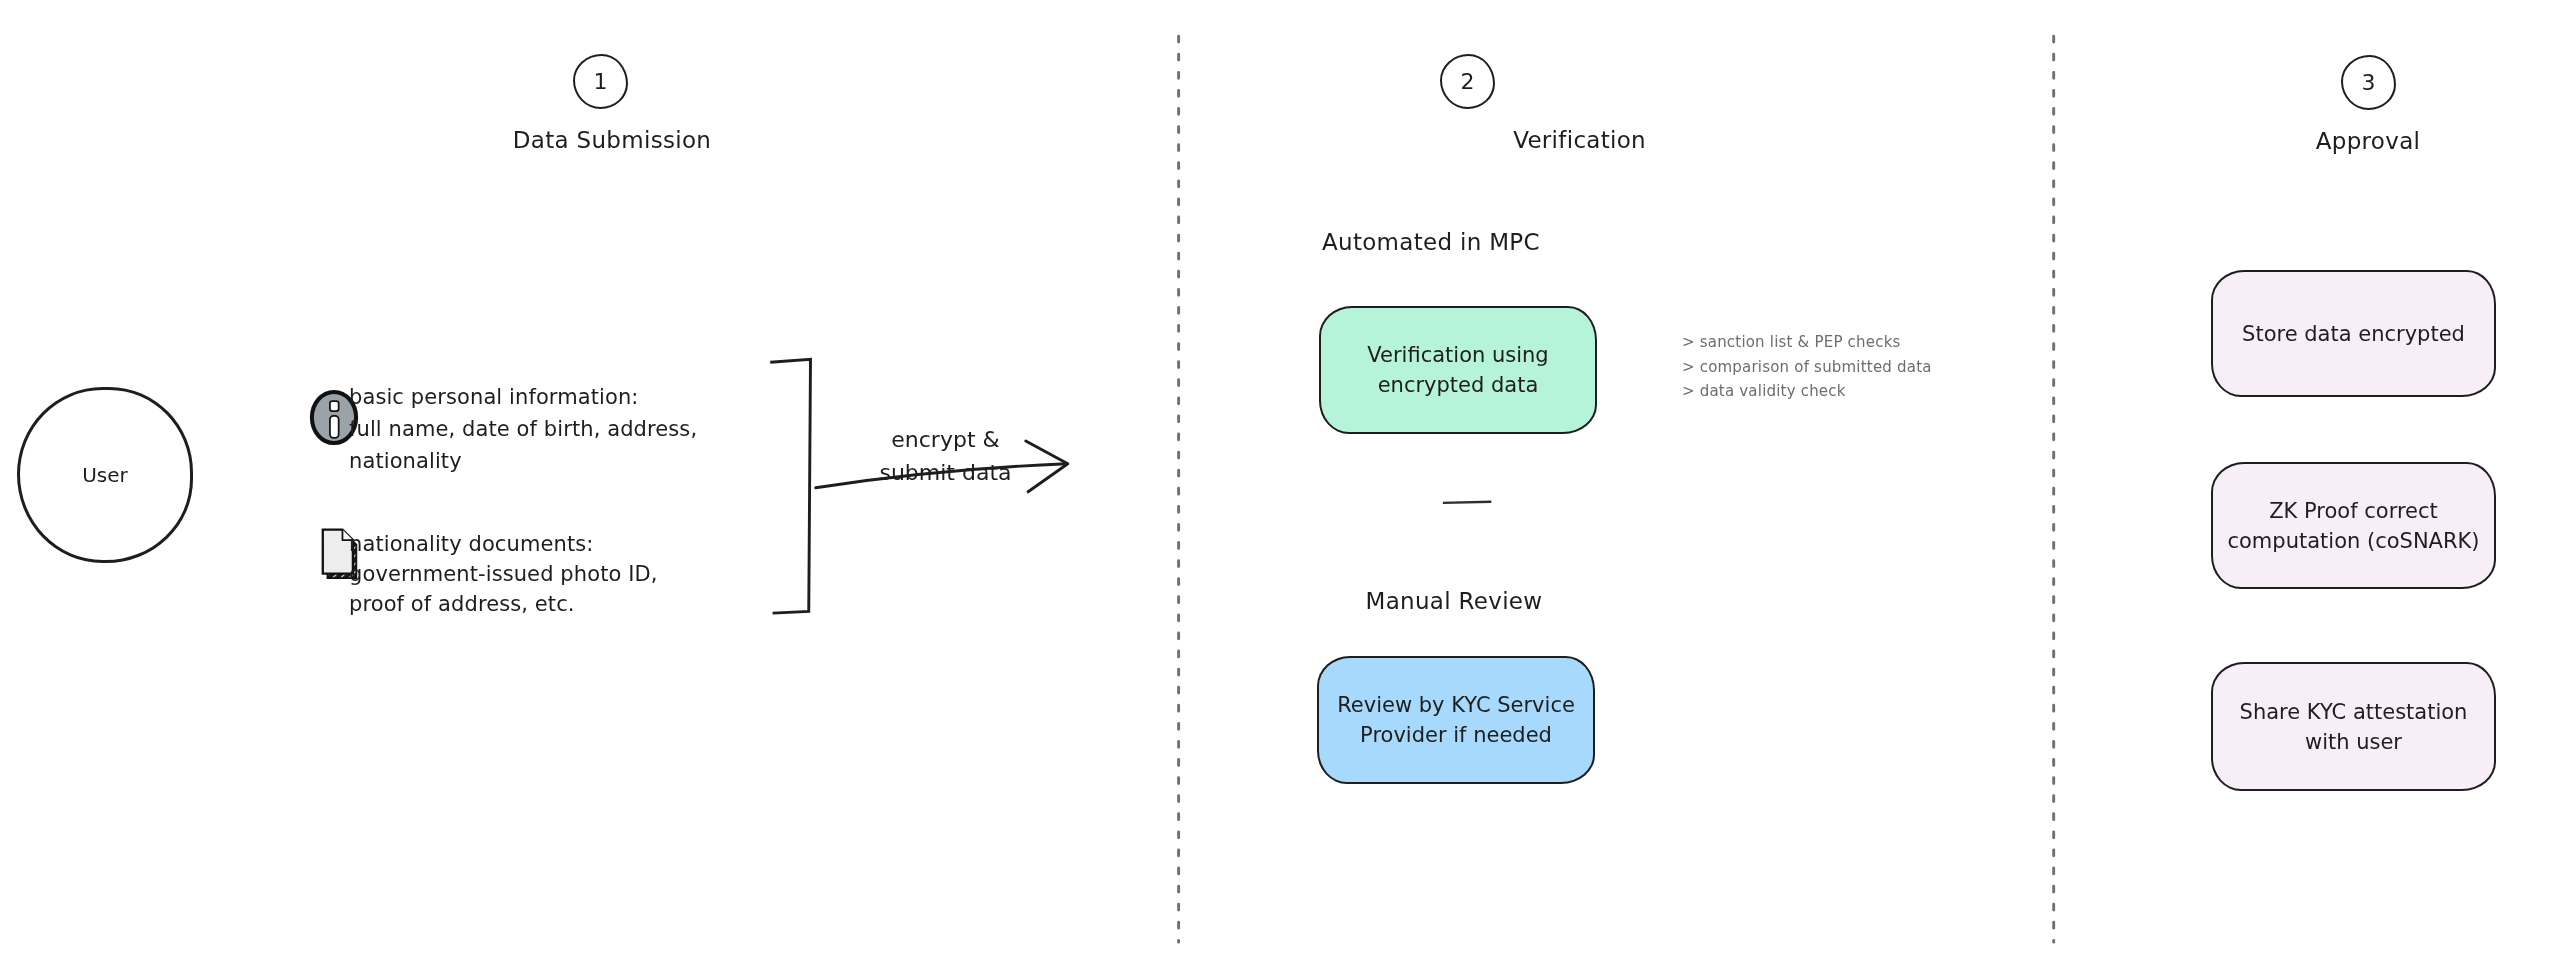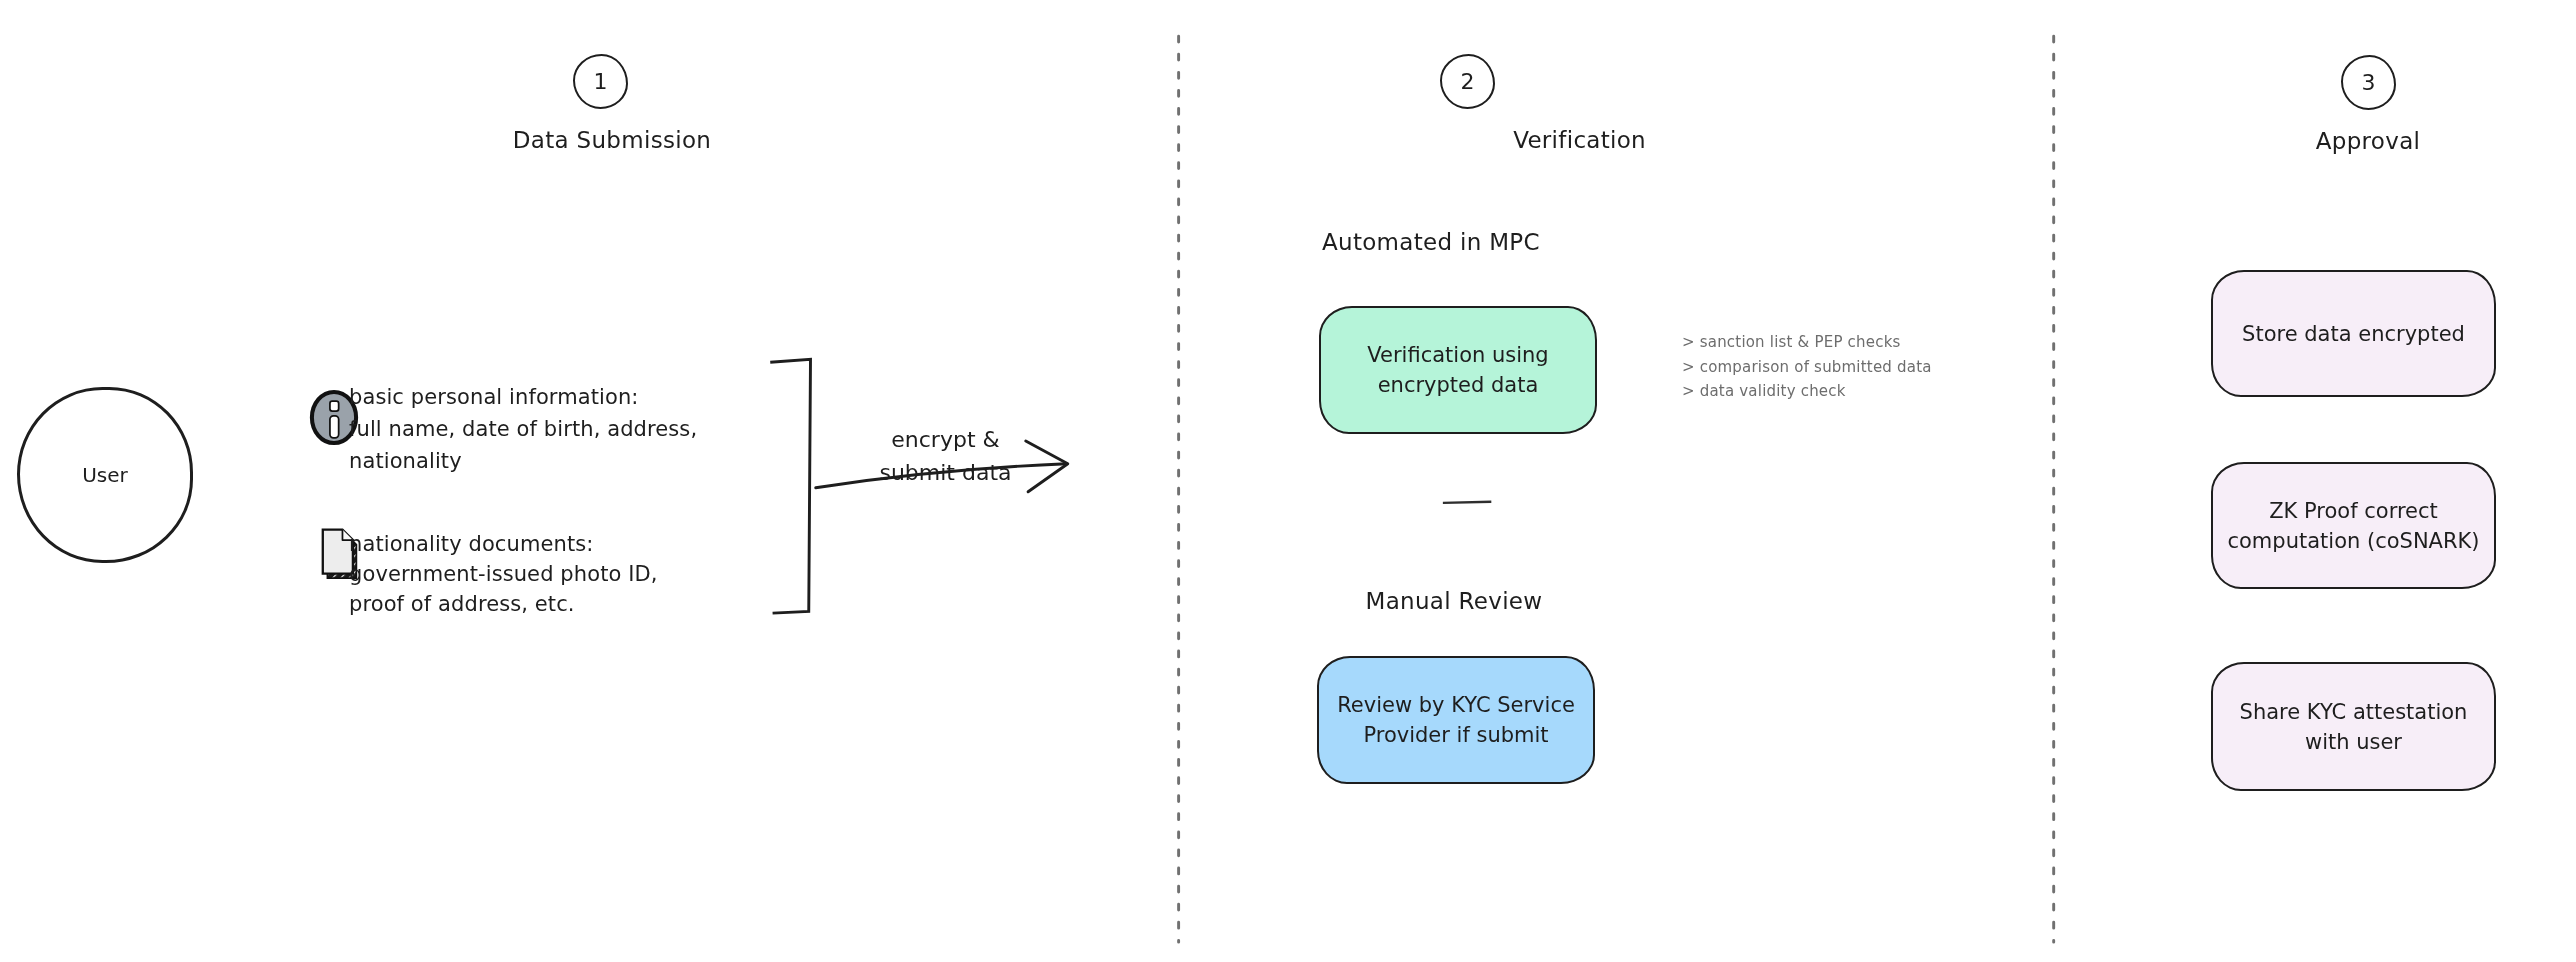--- a/index.html
+++ b/index.html
@@ -115,21 +115,21 @@
 
 <div class="abs checks" style="left:1682px;top:330px;">
   <div>&gt; sanction list &amp; PEP checks</div>
   <div>&gt; comparison of submitted data</div>
   <div>&gt; data validity check</div>
 </div>
 
 <div class="abs sub-heading center" style="left:1317px;top:588px;width:274px;">Manual Review</div>
 
 <div class="abs box blue pre" style="left:1317px;top:656px;width:274px;height:124px;">Review by KYC Service
-Provider if submit</div>
+Provider if needed</div>
 
 <div class="abs box pink pre" style="left:2211px;top:270px;width:281px;height:123px;">Store data encrypted</div>
 
 <div class="abs box pink pre" style="left:2211px;top:462px;width:281px;height:123px;">ZK Proof correct
 computation (coSNARK)</div>
 
 <div class="abs box pink pre" style="left:2211px;top:662px;width:281px;height:125px;">Share KYC attestation
 with user</div>
 
 

